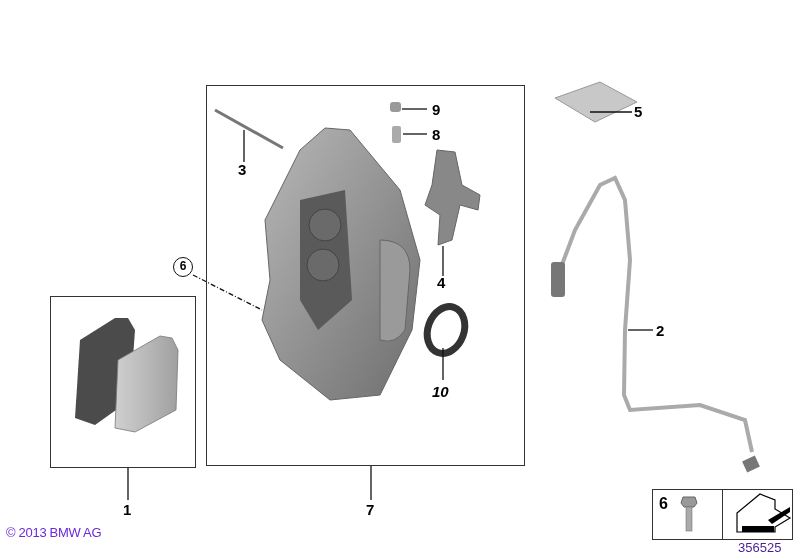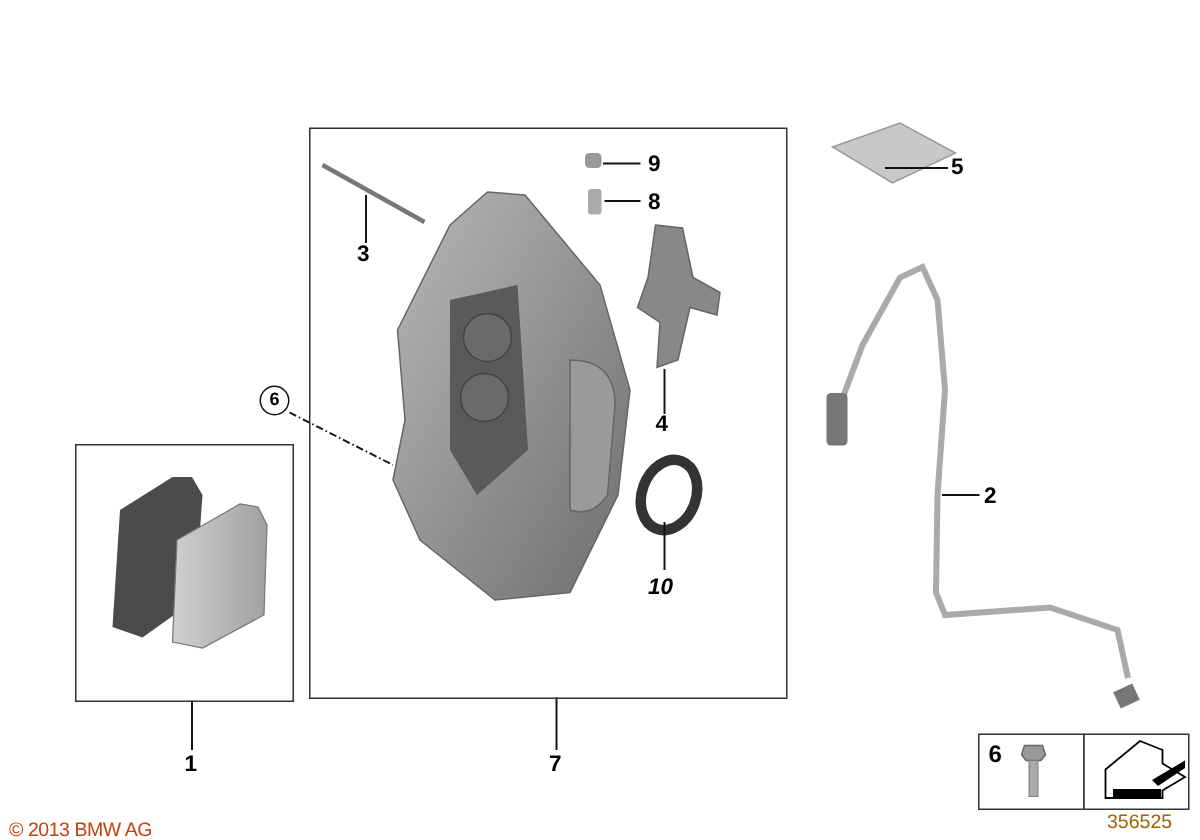--- a/index.html
+++ b/index.html
@@ -1,21 +1,21 @@
 <!DOCTYPE html>
 <html><head>
 <meta charset="utf-8">
 <style>
   html,body{margin:0;padding:0;background:#fff;}
   body{width:800px;height:560px;position:relative;overflow:hidden;font-family:"Liberation Sans",sans-serif;}
   .box{position:absolute;border:1.5px solid #333;box-sizing:border-box;}
   .num{position:absolute;font-weight:bold;font-size:15px;color:#000;line-height:1;}
   svg{position:absolute;left:0;top:0;}
-  .copy{position:absolute;left:6px;top:545px;font-size:13px;color:#c2410c;letter-spacing:-0.3px;}
-  .code{position:absolute;left:738px;top:540px;font-size:13px;color:#a16207;}
+  .copy{position:absolute;left:6px;top:525px;font-size:13px;color:#6d28d9;letter-spacing:-0.3px;}
+  .code{position:absolute;left:738px;top:540px;font-size:13px;color:#4c1d95;}
   .circ{position:absolute;left:173px;top:257px;width:20px;height:20px;border:1.5px solid #111;border-radius:50%;box-sizing:border-box;text-align:center;font-weight:bold;font-size:12px;line-height:17px;}
 </style>
 </head>
 <body>
 
 <svg width="800" height="560">
   <defs>
     <linearGradient id="g1" x1="0" y1="0" x2="1" y2="1">
       <stop offset="0" stop-color="#b8b8b8"></stop>
         <stop offset="1" stop-color="#6e6e6e"></stop>

